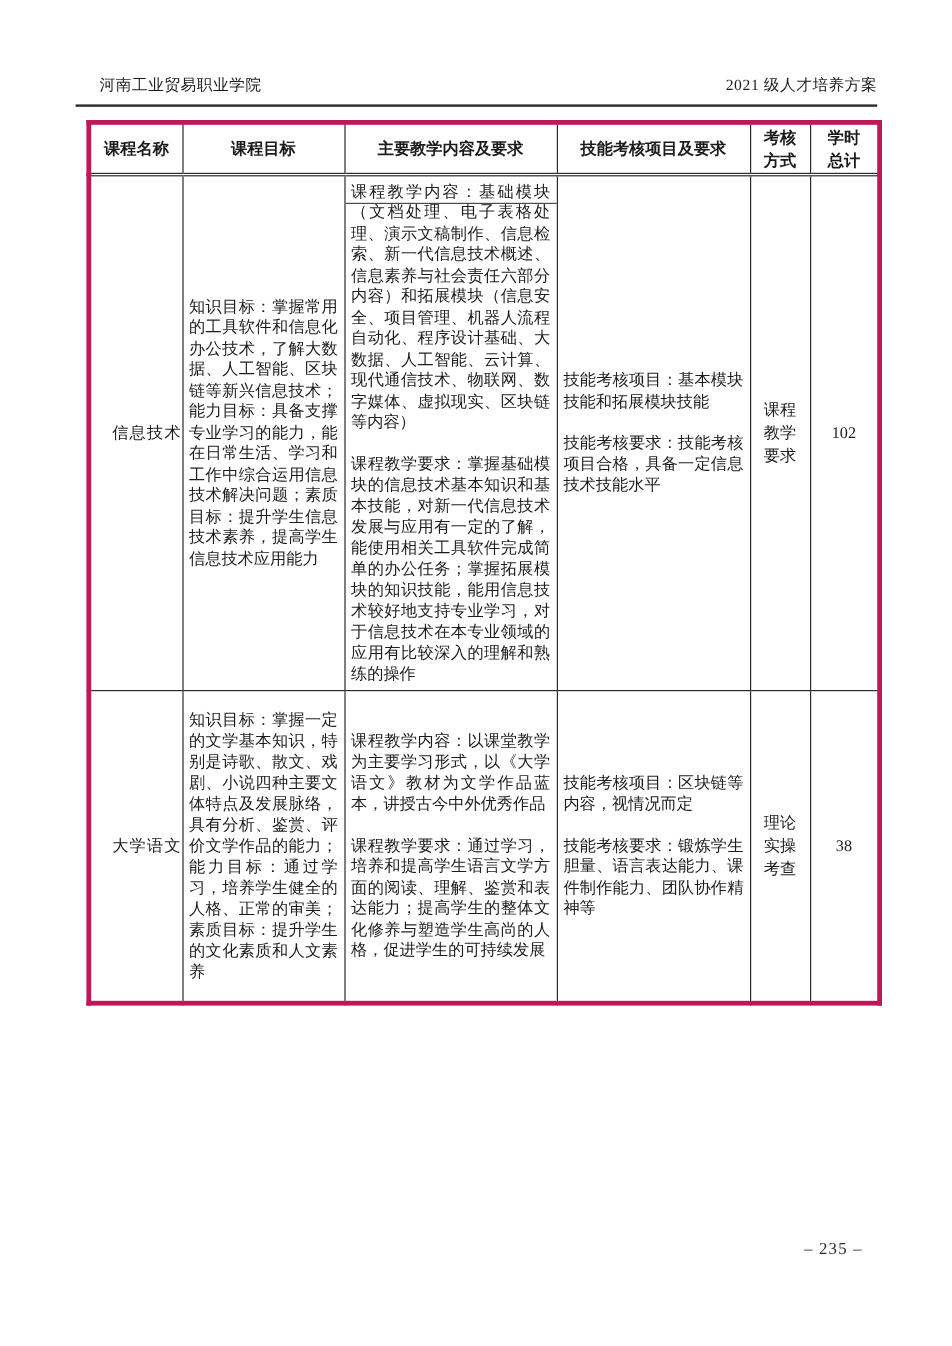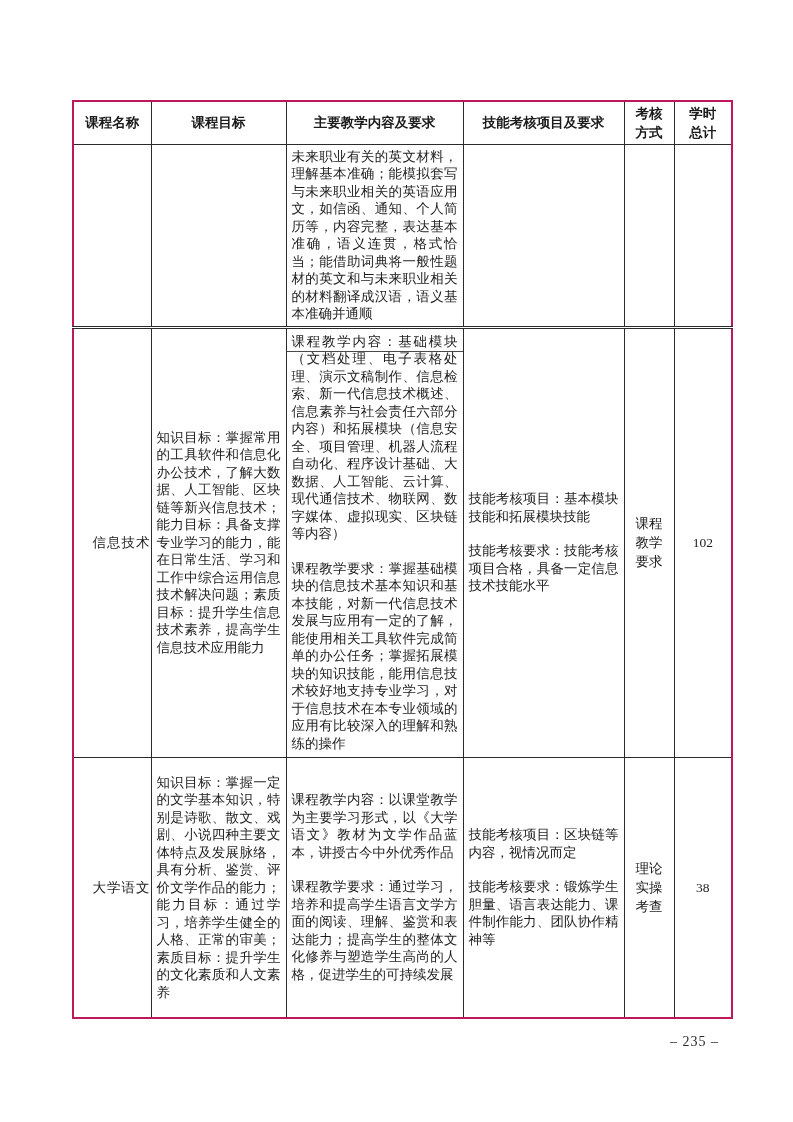--- a/index.html
+++ b/index.html
@@ -13,21 +13,21 @@
     position:absolute;left:63px;top:62px;width:668px;
     display:flex;justify-content:space-between;align-items:flex-end;
     padding-bottom:7px;border-bottom:2px solid #2b2b2b;
     font-size:13px;letter-spacing:0.5px;
   }
   .hdr .l{margin-left:20px;}
   
   table.doc{
     position:absolute;left:72px;top:100px;width:659px;
     border-collapse:collapse;table-layout:fixed;
-    border:2px solid #be185d;
+    border:4px solid #be185d;
     font-size:13.5px;line-height:17.5px;
   }
   table.doc th,table.doc td{border:1px solid #2b2b2b;padding:0;vertical-align:middle;}
   tr.tr-head{height:43px;}
   tr.tr-r1{height:179px;}
   tr.tr-r2{height:430px;}
   tr.tr-r3{height:261px;}
   tr.tr-r2 td{border-top:3px double #2b2b2b;}
   th{font-weight:bold;text-align:center;font-size:13.5px;}
   td.course{text-align:right;letter-spacing:1px;}
@@ -43,20 +43,24 @@
   
   .ftr{
     position:absolute;right:74px;top:1034px;font-size:14px;letter-spacing:1px;color:#2a2a2a;
   }
 </style>
 </head>
 <body>
 
 <div class="page">
 
+  <div class="hdr">
+    <span class="l">河南工业贸易职业学院</span>
+    <span class="r">2021 级人才培养方案</span>
+  </div>
 
   <table class="doc">
     <colgroup>
       <col style="width:78px">
         <col style="width:135px">
         <col style="width:177px">
       <col style="width:161px">
         <col style="width:50px">
         <col style="width:58px">
     </colgroup>
@@ -64,32 +68,20 @@
       <tr class="tr-head">
         <th><span>课程名称</span></th>
         <th><span>课程目标</span></th>
         <th><span>主要教学内容及要求</span></th>
         <th><span>技能考核项目及要求</span></th>
         <th><span class="wrap2">考核方式</span></th>
         <th><span class="wrap2">学时总计</span></th>
       </tr>
     </thead>
     <tbody>
-      <tr class="tr-r1">
-        <td class="course"></td>
-        <td class="txt"></td>
-        <td class="txt top">
-          <div class="inner">
-            <p>未来职业有关的英文材料，理解基本准确；能模拟套写与未来职业相关的英语应用文，如信函、通知、个人简历等，内容完整，表达基本准确，语义连贯，格式恰当；能借助词典将一般性题材的英文和与未来职业相关的材料翻译成汉语，语义基本准确并通顺</p>
-          </div>
-        </td>
-        <td class="txt"></td>
-        <td class="center"></td>
-        <td class="center"></td>
-      </tr>
 
       <tr class="tr-r2">
         <td class="course"><span>信息技术</span></td>
         <td class="txt">
           <div class="inner">
             <p>知识目标：掌握常用的工具软件和信息化办公技术，了解大数据、人工智能、区块链等新兴信息技术；能力目标：具备支撑专业学习的能力，能在日常生活、学习和工作中综合运用信息技术解决问题；素质目标：提升学生信息技术素养，提高学生信息技术应用能力</p>
           </div>
         </td>
         <td class="txt top rel">
           <div class="cell-rule"></div>

